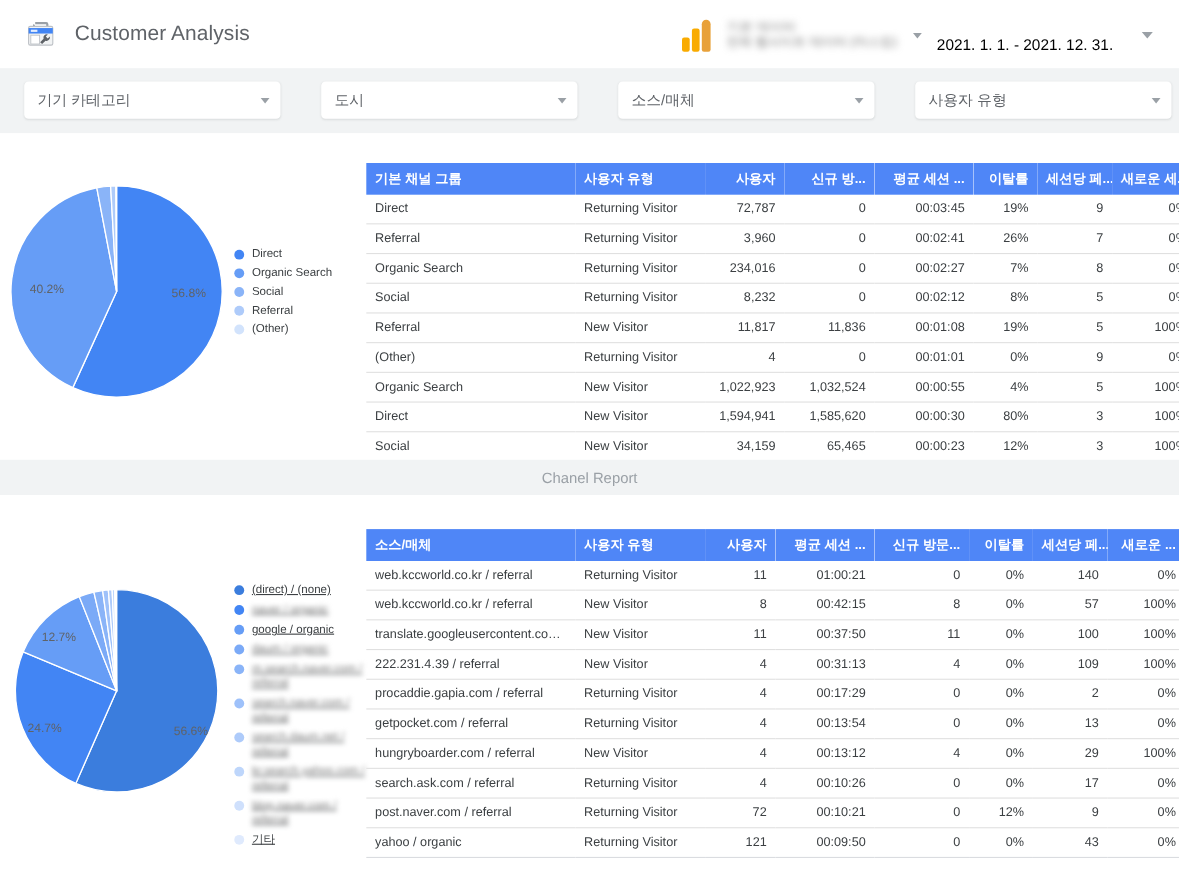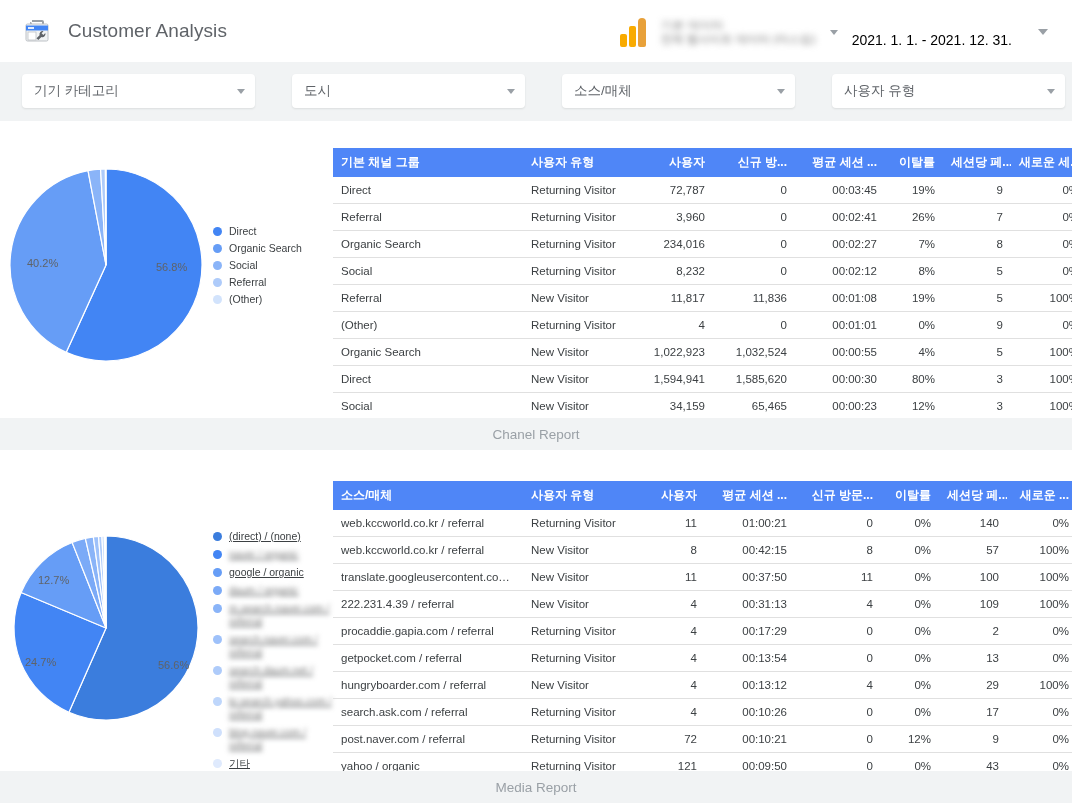--- a/index.html
+++ b/index.html
@@ -496,17 +496,14 @@
           <td class="ta-r">121</td>
           <td class="ta-r">00:09:50</td>
           <td class="ta-r">0</td>
           <td class="ta-r">0%</td>
           <td class="ta-r">43</td>
           <td class="ta-r">0%</td>
         </tr>
       </tbody>
   </table>
 
-  <div class="caption-band cap2">
-    <span class="txt">Media Report</span>
-  </div>
 
 </div>
 
 </body></html>

